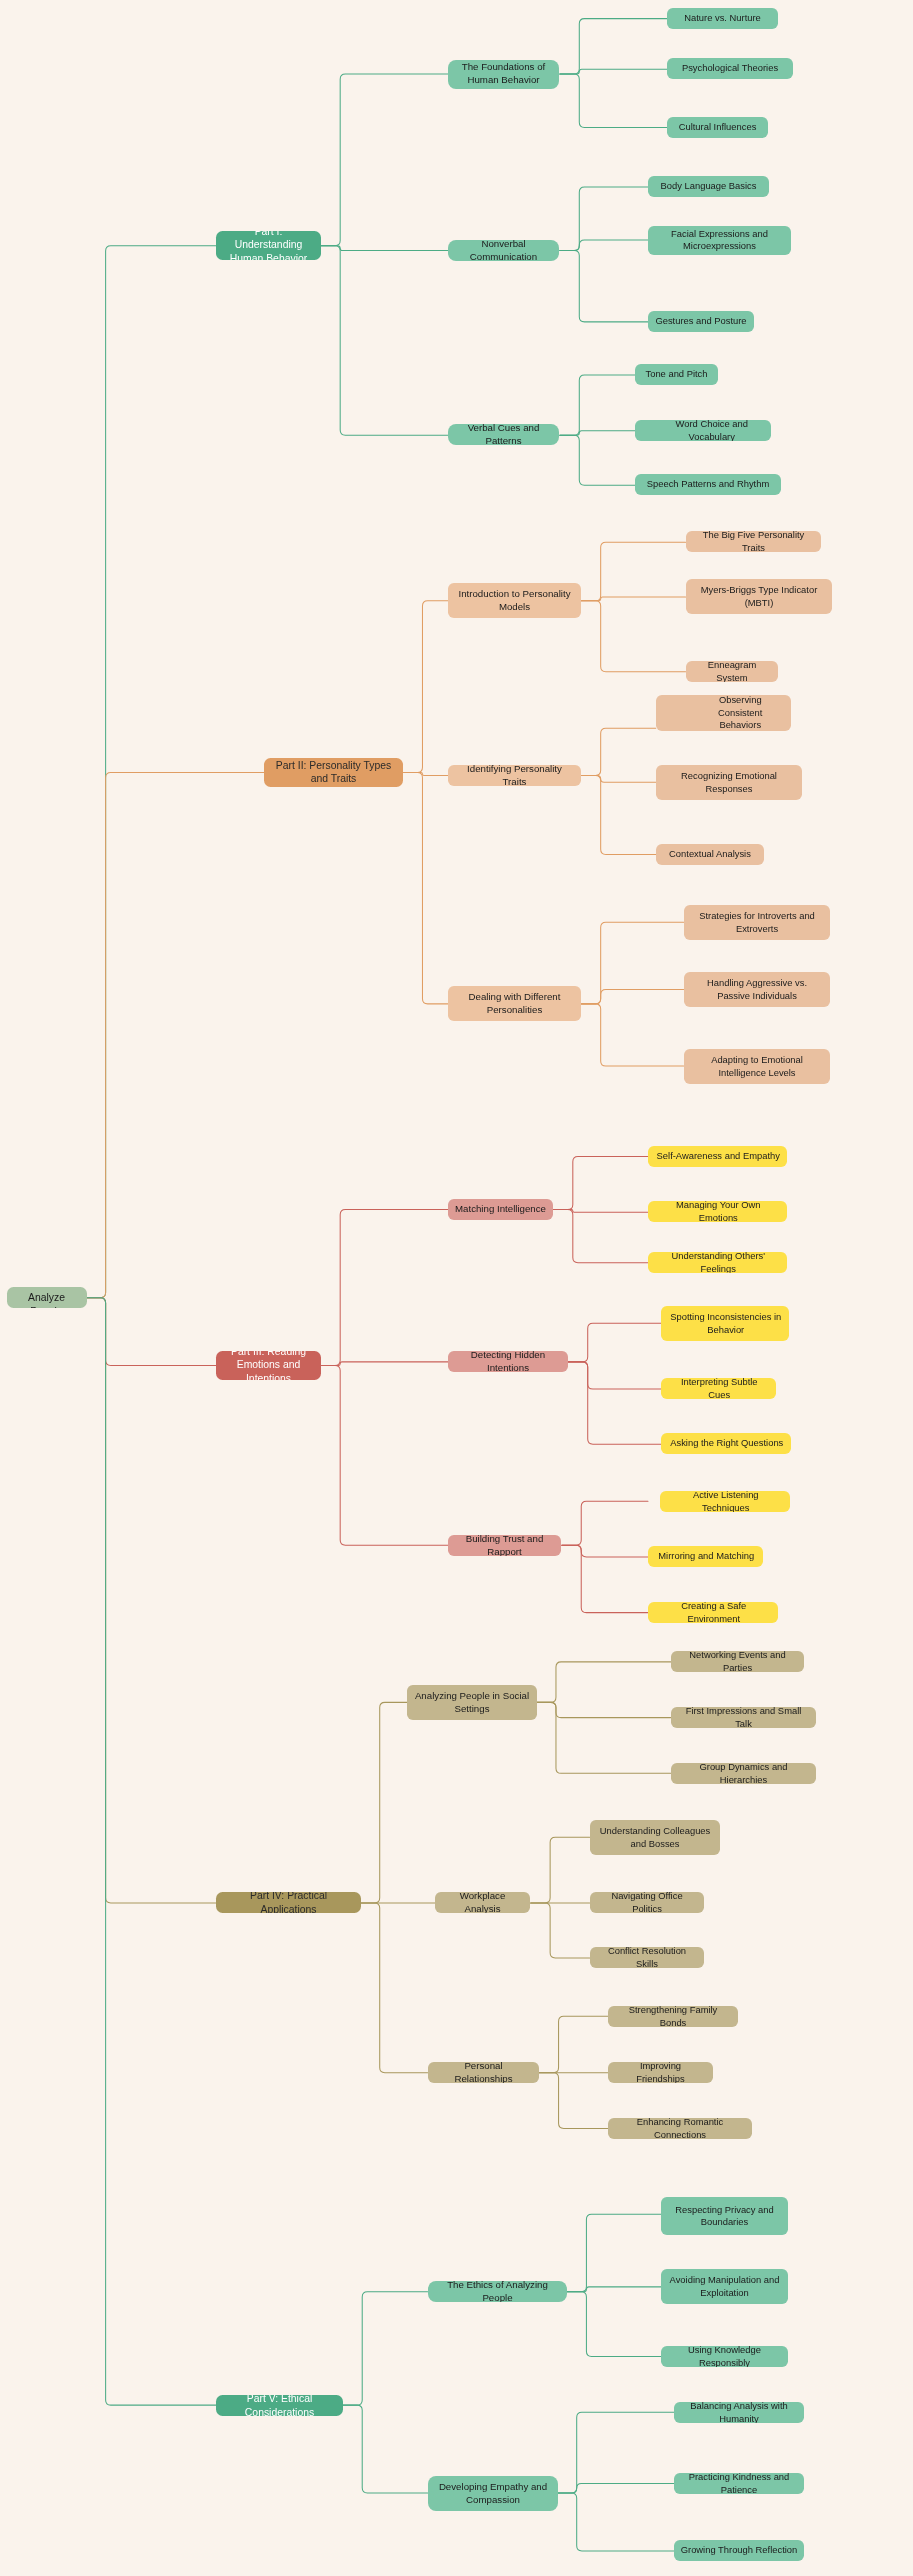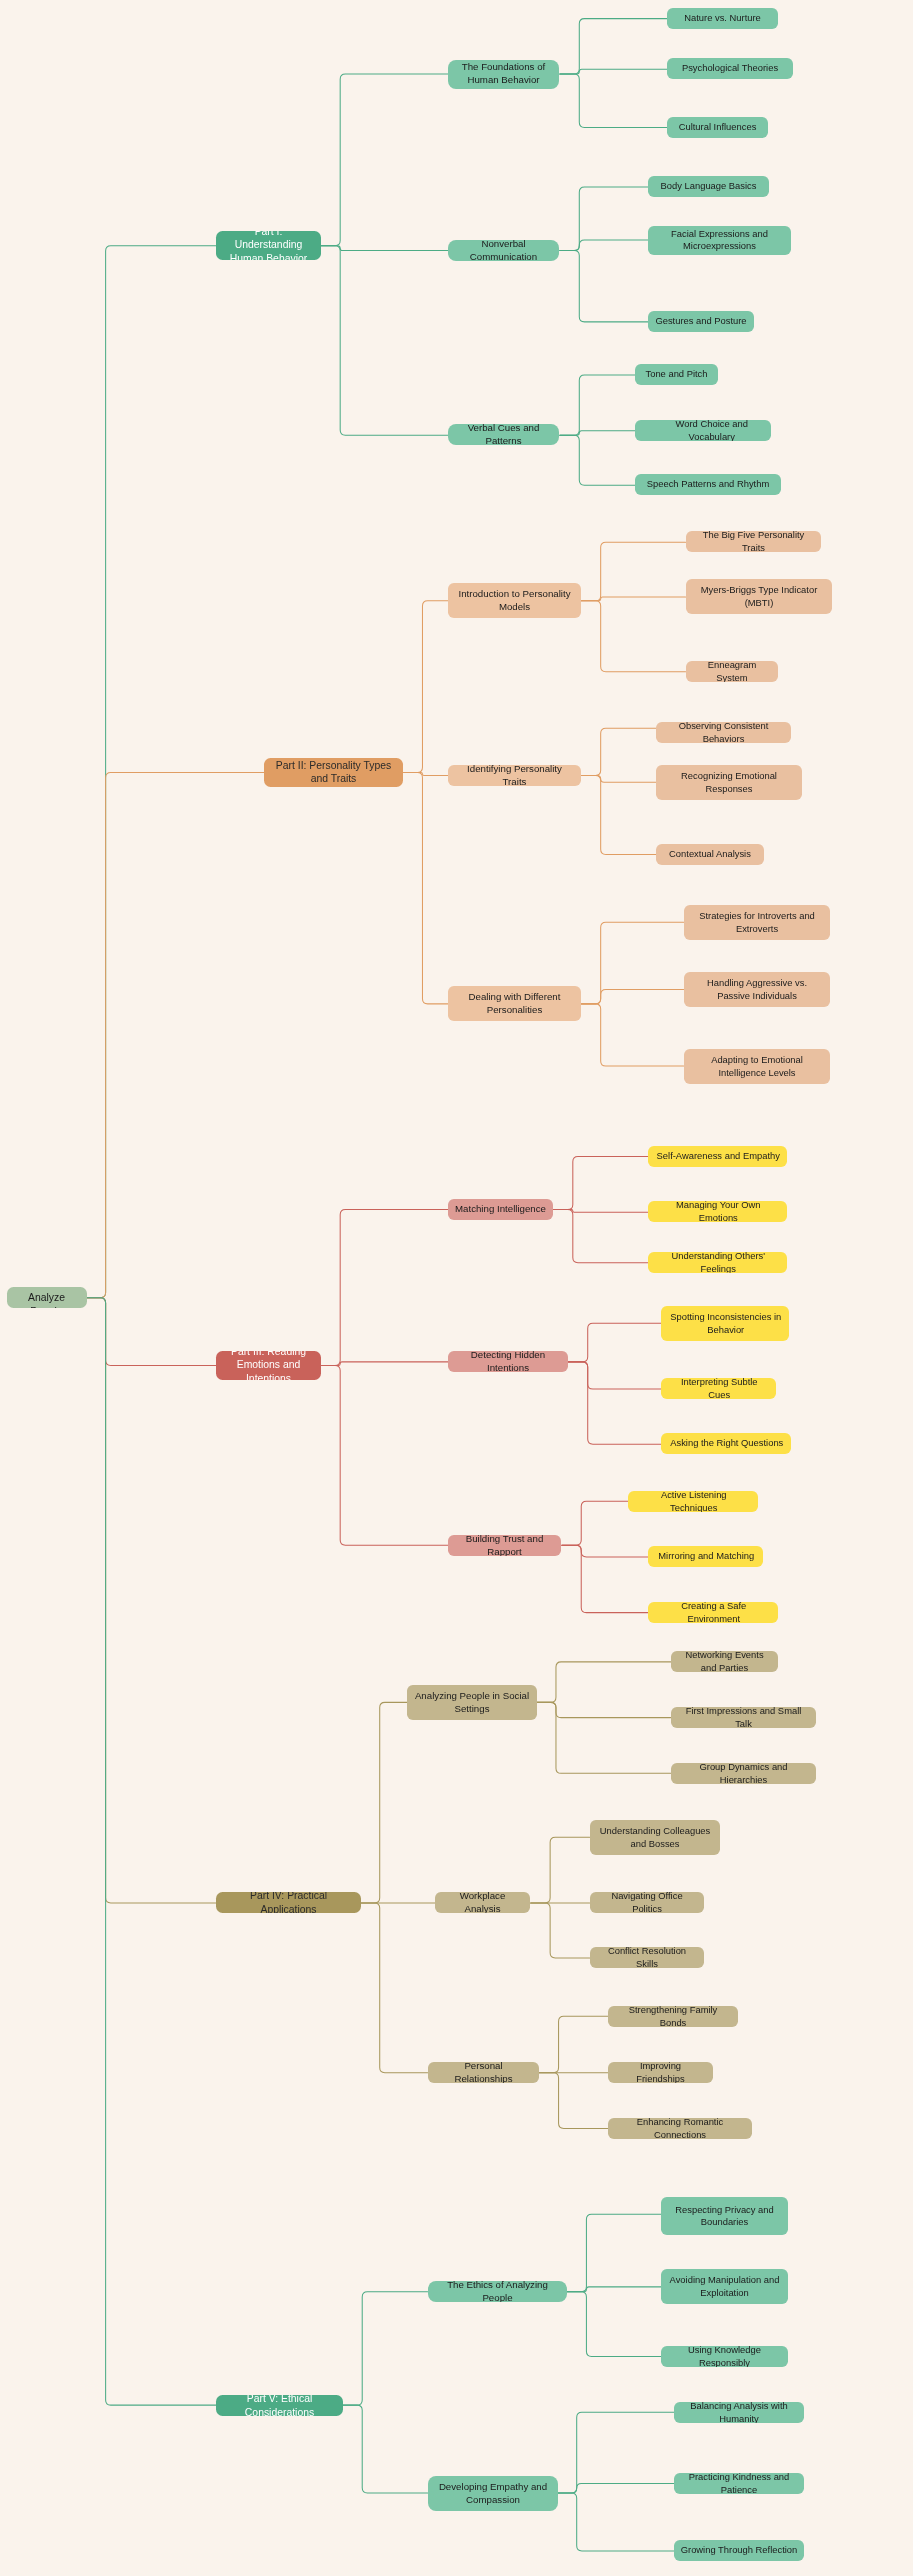--- a/index.html
+++ b/index.html
@@ -148,43 +148,43 @@
       <div class="node l2 c-green" style="left: 448px; top: 424px; width: 111px; height: 21.4px;">Verbal Cues and Patterns</div>
       <div class="node l3 c-green" style="left: 635px; top: 364px; width: 83px; height: 21.4px;">Tone and Pitch</div>
       <div class="node l3 c-green" style="left: 635px; top: 420px; width: 136px; height: 21.4px; padding-left: 24px;">Word Choice and Vocabulary</div>
       <div class="node l3 c-green" style="left: 635px; top: 474px; width: 146px; height: 21.4px;">Speech Patterns and Rhythm</div>
       <div class="node l1 c-orange" style="left: 264px; top: 758px; width: 139px; height: 28.5px;">Part II: Personality Types and Traits</div>
       <div class="node l2 c-orange" style="left: 448px; top: 583px; width: 133px; height: 35px;">Introduction to Personality Models</div>
       <div class="node l3 c-orange" style="left: 686px; top: 531px; width: 135px; height: 21.4px;">The Big Five Personality Traits</div>
       <div class="node l3 c-orange" style="left: 686px; top: 579px; width: 146px; height: 35px;">Myers-Briggs Type Indicator (MBTI)</div>
       <div class="node l3 c-orange" style="left: 686px; top: 661px; width: 92px; height: 21.4px;">Enneagram System</div>
       <div class="node l2 c-orange" style="left: 448px; top: 765px; width: 133px; height: 21.4px;">Identifying Personality Traits</div>
-      <div class="node l3 c-orange" style="left: 656px; top: 722px; width: 135px; height: 21px;">Observing Consistent Behaviors</div>
+      <div class="node l3 c-orange" style="left: 656px; top: 695px; width: 135px; height: 36px; padding-left: 40px;">Observing Consistent Behaviors</div>
       <div class="node l3 c-orange" style="left: 656px; top: 765px; width: 146px; height: 35px;">Recognizing Emotional Responses</div>
       <div class="node l3 c-orange" style="left: 656px; top: 844px; width: 108px; height: 21.4px;">Contextual Analysis</div>
       <div class="node l2 c-orange" style="left: 448px; top: 986px; width: 133px; height: 35px;">Dealing with Different Personalities</div>
       <div class="node l3 c-orange" style="left: 684px; top: 905px; width: 146px; height: 35px;">Strategies for Introverts and Extroverts</div>
       <div class="node l3 c-orange" style="left: 684px; top: 972px; width: 146px; height: 35px;">Handling Aggressive vs. Passive Individuals</div>
       <div class="node l3 c-orange" style="left: 684px; top: 1049px; width: 146px; height: 35px;">Adapting to Emotional Intelligence Levels</div>
       <div class="node l1 c-red" style="left: 216px; top: 1351px; width: 105px; height: 28.5px;">Part III: Reading Emotions and Intentions</div>
       <div class="node l2 c-red" style="left: 448px; top: 1199px; width: 105px; height: 21.4px;">Matching Intelligence</div>
       <div class="node l3 c-red" style="left: 648px; top: 1146px; width: 139px; height: 21.4px;">Self-Awareness and Empathy</div>
       <div class="node l3 c-red" style="left: 648px; top: 1201px; width: 139px; height: 21.4px;">Managing Your Own Emotions</div>
       <div class="node l3 c-red" style="left: 648px; top: 1252px; width: 139px; height: 21.4px;">Understanding Others' Feelings</div>
       <div class="node l2 c-red" style="left: 448px; top: 1351px; width: 120px; height: 21.4px;">Detecting Hidden Intentions</div>
       <div class="node l3 c-red" style="left: 661px; top: 1306px; width: 128px; height: 35px;">Spotting Inconsistencies in Behavior</div>
       <div class="node l3 c-red" style="left: 661px; top: 1378px; width: 115px; height: 21.4px;">Interpreting Subtle Cues</div>
       <div class="node l3 c-red" style="left: 661px; top: 1433px; width: 130px; height: 21.4px;">Asking the Right Questions</div>
       <div class="node l2 c-red" style="left: 448px; top: 1535px; width: 113px; height: 21.4px;">Building Trust and Rapport</div>
-      <div class="node l3 c-red" style="left: 628px; top: 1491px; width: 130px; height: 21.4px;">Active Listening Techniques</div>
+      <div class="node l3 c-red" style="left: 660px; top: 1491px; width: 130px; height: 21.4px;">Active Listening Techniques</div>
       <div class="node l3 c-red" style="left: 648px; top: 1546px; width: 115px; height: 21.4px;">Mirroring and Matching</div>
       <div class="node l3 c-red" style="left: 648px; top: 1602px; width: 130px; height: 21.4px;">Creating a Safe Environment</div>
       <div class="node l1 c-khaki" style="left: 216px; top: 1892px; width: 145px; height: 21.4px;">Part IV: Practical Applications</div>
       <div class="node l2 c-khaki" style="left: 407px; top: 1685px; width: 130px; height: 35px;">Analyzing People in Social Settings</div>
-      <div class="node l3 c-khaki" style="left: 671px; top: 1651px; width: 107px; height: 21.4px;">Networking Events and Parties</div>
+      <div class="node l3 c-khaki" style="left: 671px; top: 1651px; width: 133px; height: 21.4px;">Networking Events and Parties</div>
       <div class="node l3 c-khaki" style="left: 671px; top: 1707px; width: 145px; height: 21.4px;">First Impressions and Small Talk</div>
       <div class="node l3 c-khaki" style="left: 671px; top: 1763px; width: 145px; height: 21.4px;">Group Dynamics and Hierarchies</div>
       <div class="node l2 c-khaki" style="left: 435px; top: 1892px; width: 95px; height: 21.4px;">Workplace Analysis</div>
       <div class="node l3 c-khaki" style="left: 590px; top: 1820px; width: 130px; height: 35px;">Understanding Colleagues and Bosses</div>
       <div class="node l3 c-khaki" style="left: 590px; top: 1892px; width: 114px; height: 21.4px;">Navigating Office Politics</div>
       <div class="node l3 c-khaki" style="left: 590px; top: 1947px; width: 114px; height: 21.4px;">Conflict Resolution Skills</div>
       <div class="node l2 c-khaki" style="left: 428px; top: 2062px; width: 111px; height: 21.4px;">Personal Relationships</div>
       <div class="node l3 c-khaki" style="left: 608px; top: 2006px; width: 130px; height: 21.4px;">Strengthening Family Bonds</div>
       <div class="node l3 c-khaki" style="left: 608px; top: 2062px; width: 105px; height: 21.4px;">Improving Friendships</div>
       <div class="node l3 c-khaki" style="left: 608px; top: 2118px; width: 144px; height: 21.4px;">Enhancing Romantic Connections</div>

